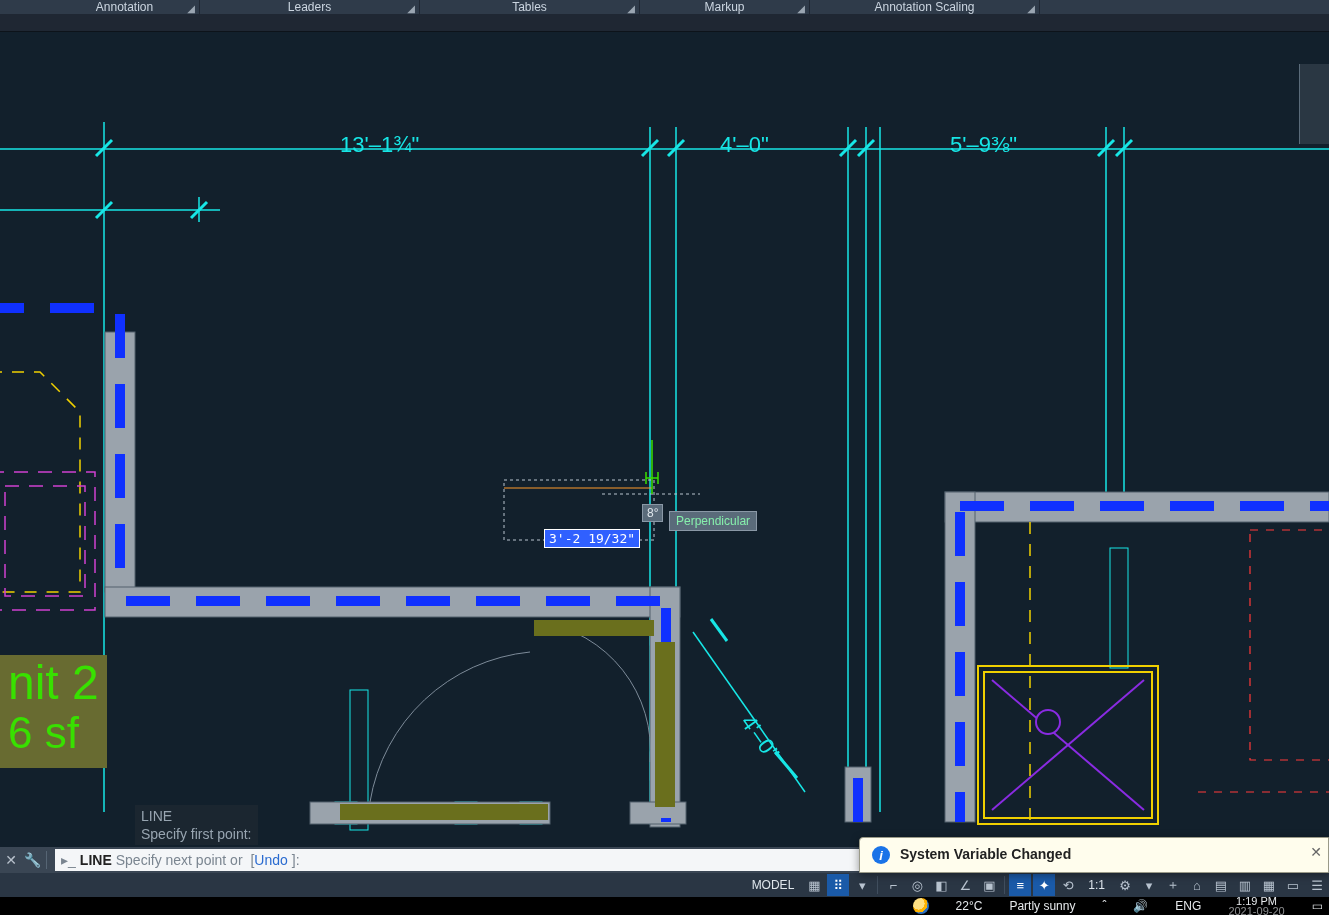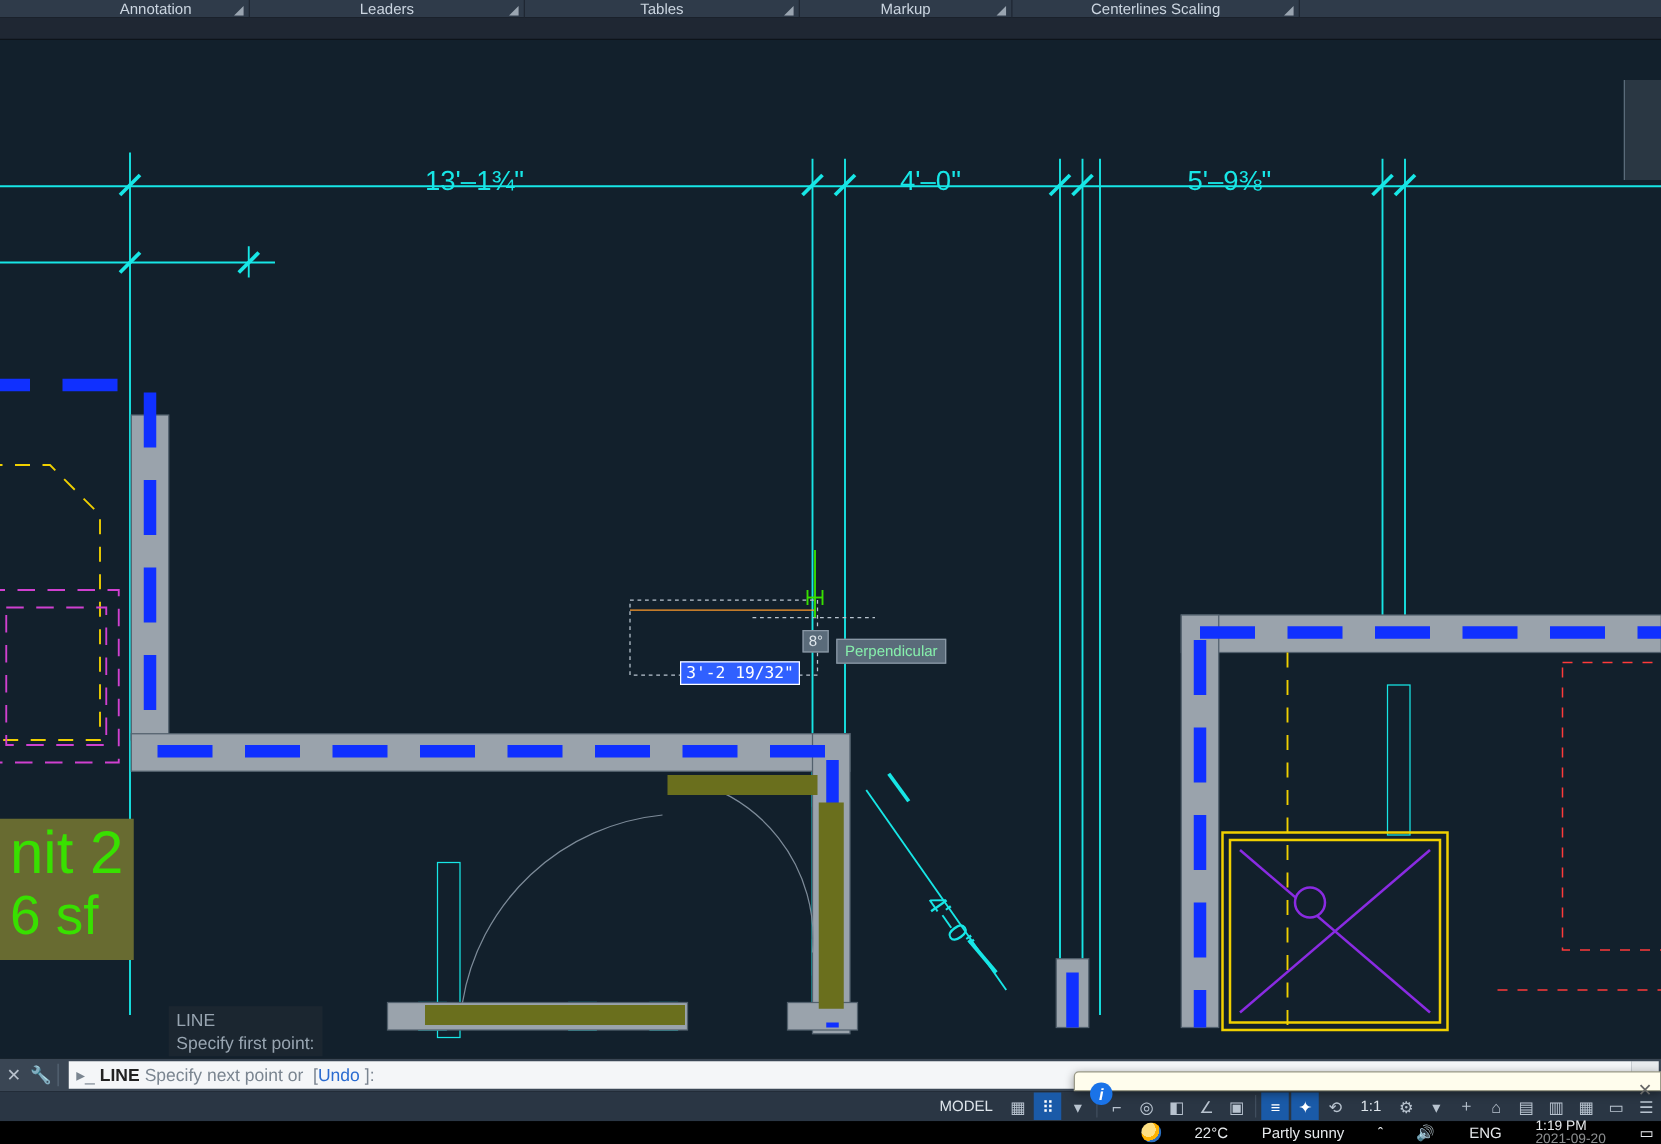--- a/index.html
+++ b/index.html
@@ -42,21 +42,21 @@
 
 .status { position: absolute; left: 0; right: 0; bottom: 18px; height: 24px; background: #2a3644; display: flex; align-items: center; justify-content: flex-end; color: #cbd5e0; font-size: 12px; padding-left: 36px; }
 .status .btn { width: 22px; height: 22px; margin: 0 1px; display: flex; align-items: center; justify-content: center; color: #b8c3cf; border: 1px solid transparent; font-size: 13px; }
 .status .btn.wide { width: auto; padding: 0 6px; font-size: 12px; color: #dfe6ec; }
 .status .sep { width: 1px; height: 18px; background: #404e5e; margin: 0 3px; }
 .status .btn.active { background: #1a5aa8; color: #fff; }
 
 
 .taskbar { position: absolute; left: 0; right: 0; bottom: 0; height: 18px; background: #000; display: flex; align-items: center; justify-content: flex-end; color: #e6e9ec; font-size: 12px; padding-right: 6px; gap: 27px; }
 .taskbar .weather-icon { width: 16px; height: 16px; border-radius: 50%; background: radial-gradient(circle at 35% 35%, #ffe082 0 40%, #ffb300 41% 60%, transparent 61%), #2c6fbf; }
-.taskbar .block { display: flex; flex-direction: column; align-items: flex-start; line-height: 10px; font-size: 11px; }
+.taskbar .block { display: flex; flex-direction: column; align-items: center; line-height: 10px; font-size: 11px; }
 
 
 .balloon { position: absolute; right: 0; bottom: 42px; width: 470px; background: #fffded; border: 1px solid #9a9a88; border-radius: 4px 0 0 0; padding: 8px 14px 6px 40px; color: #222; font-size: 13px; box-shadow: 0 2px 8px rgba(0,0,0,.4); }
 .balloon .title { font-weight: 700; font-size: 14px; margin-bottom: 4px; }
 .balloon .close { position: absolute; right: 6px; top: 6px; font-size: 14px; color: #666; }
 .balloon .infoicon { position: absolute; left: 12px; top: 8px; width: 18px; height: 18px; border-radius: 50%; background: #1a73e8; color: #fff; display: flex; align-items: center; justify-content: center; font-weight: 700; font-size: 13px; font-style: italic; }
 
 
 .navbar-right { position: absolute; right: 0; top: 32px; width: 30px; height: 80px; background: rgba(90,100,112,.35); border-left: 1px solid #5a6b7a; }
 
@@ -76,21 +76,21 @@
     </div>
     <div class="group" style="width: 220px;">
       <span>Tables</span>
       <span class="expand">◢</span>
     </div>
     <div class="group" style="width: 170px;">
       <span>Markup</span>
       <span class="expand">◢</span>
     </div>
     <div class="group" style="width: 230px;">
-      <span>Centerlines Scaling</span>
+      <span>Annotation Scaling</span>
       <span class="expand">◢</span>
     </div>
   </div>
 <div class="tabstrip"></div>
 
 <div class="canvas">
   <svg width="1329" height="815">
 
     <g stroke="#17e6e6" stroke-width="1.5" fill="none">
       <line x1="-20" y1="117" x2="1329" y2="117"></line>
@@ -267,20 +267,21 @@
   <span class="btn">▤</span>
   <span class="btn">▥</span>
   <span class="btn">▦</span>
   <span class="btn">▭</span>
   <span class="btn">☰</span>
 </div>
 
 <div class="balloon">
   <div class="infoicon">i</div>
   <div class="close">✕</div>
+  <div class="title">System Variable Changed</div>
 </div>
 
 <div class="taskbar">
   <span class="weather-icon"></span>
   <span>22°C</span>
   <span>Partly sunny</span>
   <span>ˆ</span>
   <span>🔊</span>
   <span>ENG</span>
   <span class="block">

